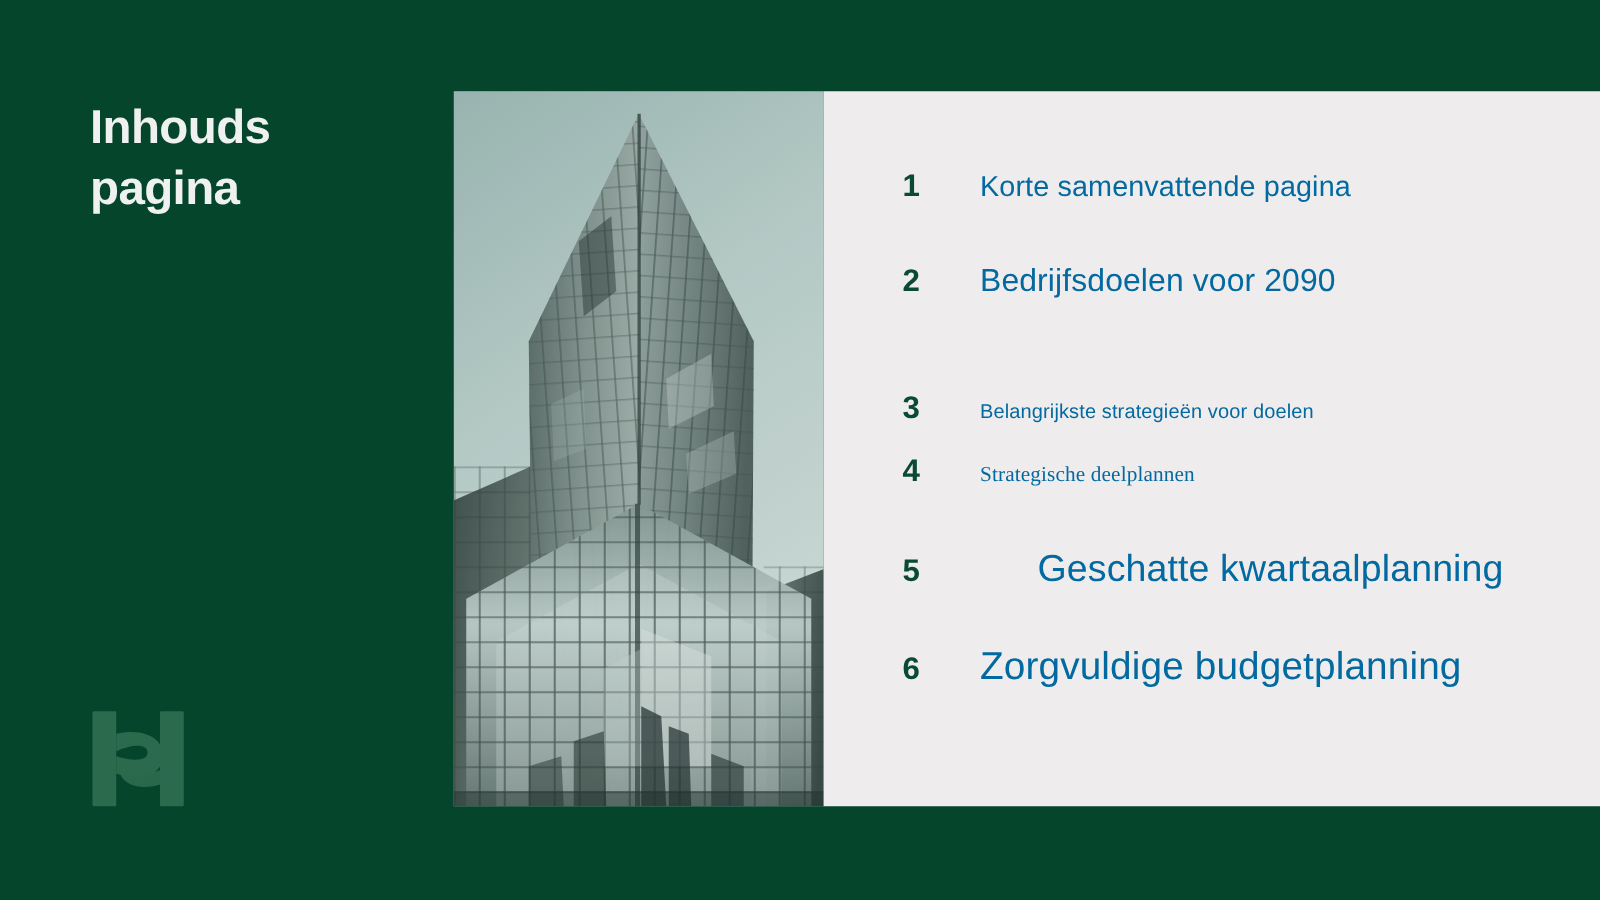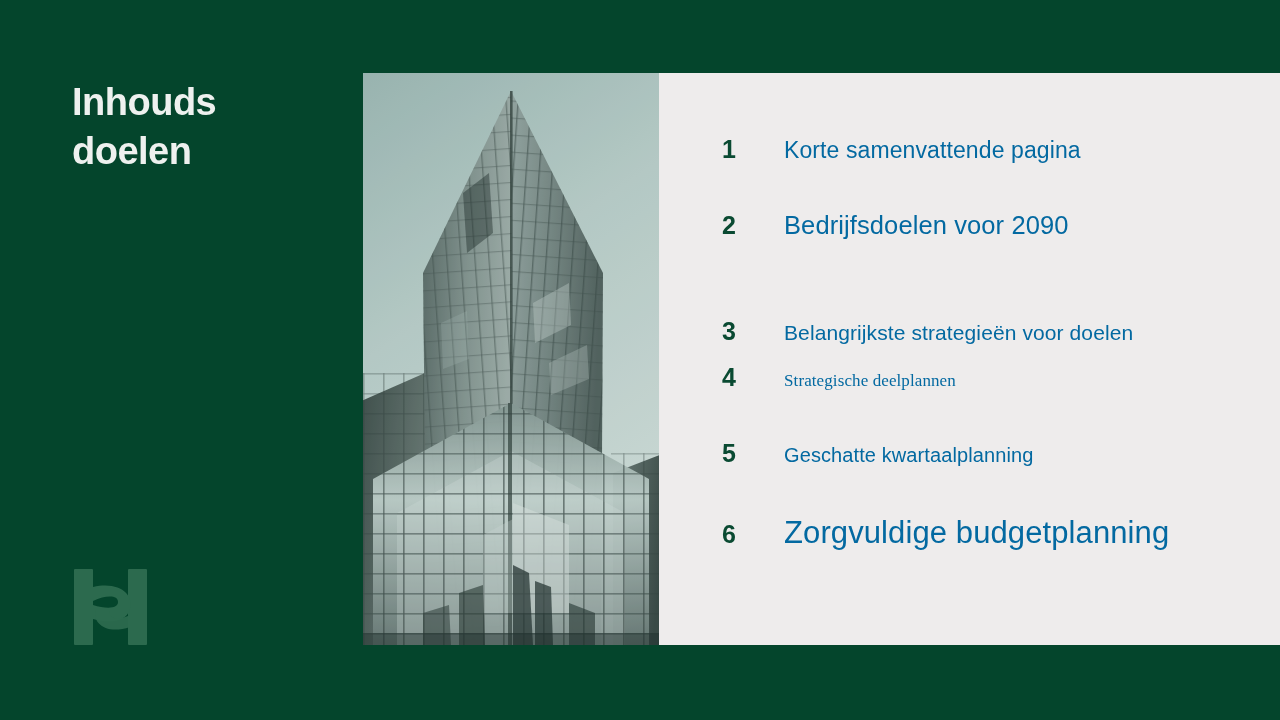--- a/index.html
+++ b/index.html
@@ -72,41 +72,41 @@
   }
   .toc-label {
     color:#0369a1;
     font-weight:normal;
     letter-spacing:0.1px;
     white-space:nowrap;
   }
   
   li.toc-item:nth-child(1) .toc-label { font-size:23px; }
   li.toc-item:nth-child(2) .toc-label { font-size:25.5px; }
-  li.toc-item:nth-child(3) .toc-label { font-size:21px;margin-top:34px; }
+  li.toc-item:nth-child(3) .toc-label { font-size:16px;margin-top:34px; }
   li.toc-item:nth-child(4) .toc-label { font-size:17px;font-family:Liberation Serif, serif; }
-  li.toc-item:nth-child(5) .toc-label { font-size:20px; }
+  li.toc-item:nth-child(5) .toc-label { font-size:30px;margin-left:46px; }
   li.toc-item:nth-child(6) .toc-label { font-size:31px; }
 
   
   #logo-mark {
     position:absolute;
     left:72px; top:565px;
     width:82px; height:84px;
   }
   #logo-mark svg { display:block; width:100%; height:100%; }
 </style>
 </head>
 <body>
 
 <div id="slide">
 
   <div id="title-block">
     <span class="title-line">Inhouds</span>
-    <span class="title-line">doelen</span>
+    <span class="title-line">pagina</span>
   </div>
 
   <div id="photo-panel">
     <svg viewBox="0 0 296 572" preserveAspectRatio="xMidYMid slice">
       <defs>
         <linearGradient id="skyGrad" x1="0" y1="0" x2="0.35" y2="1">
           <stop offset="0%" stop-color="#a7c0bd"></stop>
           <stop offset="45%" stop-color="#c6d8d4"></stop>
           <stop offset="100%" stop-color="#dfe9e6"></stop>
         </linearGradient>

